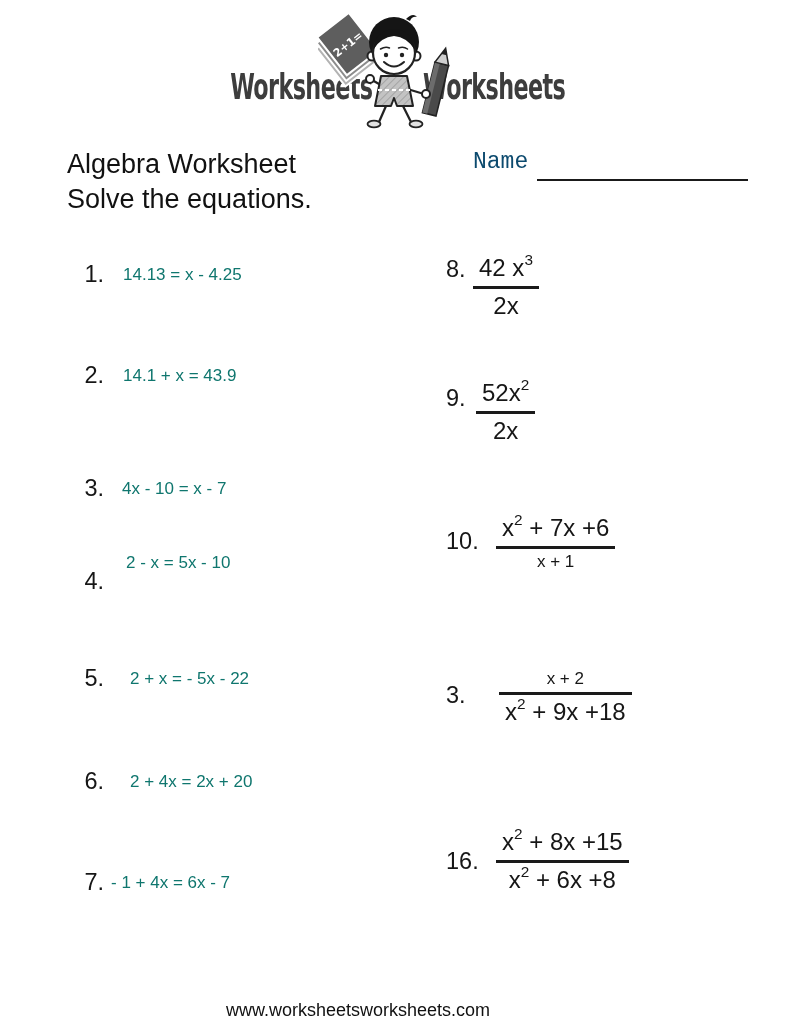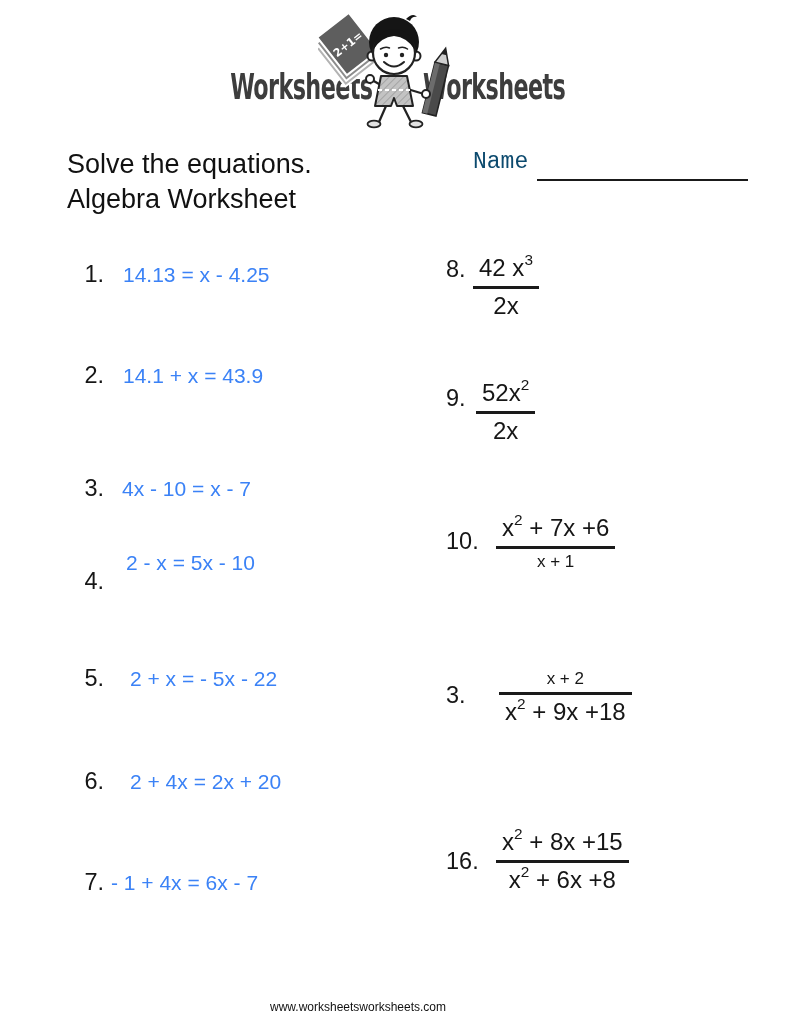--- a/index.html
+++ b/index.html
@@ -18,31 +18,31 @@
   .kid-svg { position:absolute; left:318px; top:6px; }
   
   .title { position:absolute; left:67px; top:147px; font-size:27px; line-height:35px; color:#111; }
   .name-label { position:absolute; left:473px; top:149px; font-size:23px; color:#0c4a6e;font-family:Liberation Mono, monospace; }
   .name-line { position:absolute; left:537px; top:179px; width:211px; height:0; border-bottom:2px solid #1a1a1a; }
   
   .pnum {
     position:absolute; font-size:23.5px; color:#161616; white-space:nowrap;
   }
   .pnum.leftcol { left:64px; width:40px; text-align:right; }
-  .peq { position:absolute; font-size:21px; line-height:30px; white-space:nowrap; color:#3b82f6; }
+  .peq { position:absolute; font-size:17px; line-height:30px; white-space:nowrap; color:#0f766e; }
   .frac {
     position:absolute; display:inline-flex; flex-direction:column; align-items:center;
     font-size:24px; color:#161616;justify-content:center;
   }
   .frac .fnum, .frac .fden { padding:1px 6px 2px 6px; line-height:30px; white-space:nowrap; }
   .frac .bar { align-self:stretch; height:3px; background:#1a1a1a; margin:1px 0; }
   .frac .small { font-size:17px; line-height:21px; }
   sup { font-size:0.64em; line-height:0; position:relative; top:-0.15em; }
   
-  .footer { position:absolute; left:0; top:1000px; width:716px; text-align:center; font-size:12px; color:#111; }
+  .footer { position:absolute; left:0; top:1000px; width:716px; text-align:center; font-size:18px; color:#111; }
 </style>
 </head>
 <body>
 
 <div class="page">
 
   <div class="logo-word left">Worksheets</div>
   <div class="logo-word right">Worksheets</div>
 
   <svg class="kid-svg" width="147" height="124" viewBox="0 0 147 124">
@@ -95,22 +95,22 @@
       <path d="M55,44 Q57,24 76,23 Q95,24 97,44 Q89,31 76,30 Q63,31 55,44 Z" fill="#151515"></path>
       <circle cx="68" cy="49" r="2.2" fill="#222"></circle>
       <circle cx="84" cy="49" r="2.2" fill="#222"></circle>
       <path d="M62.5,43 q5,-3 9,-1" stroke="#222" stroke-width="1.5" fill="none" stroke-linecap="round"></path>
       <path d="M80.5,42 q5,-2 9,1" stroke="#222" stroke-width="1.5" fill="none" stroke-linecap="round"></path>
       <path d="M66,56 Q76,65 86,56" stroke="#222" stroke-width="2" fill="none" stroke-linecap="round"></path>
     </g>
   </svg>
 
   <div class="title">
+    <div>Algebra Worksheet</div>
     <div>Solve the equations.</div>
-    <div>Algebra Worksheet</div>
   </div>
   <div class="name-label">Name</div>
   <div class="name-line"></div>
 
   <div>
     <span class="pnum leftcol" style="top:261px">1.</span>
     <span class="peq" style="left:123px; top:260px">14.13 = x - 4.25</span>
   </div>
   <div>
     <span class="pnum leftcol" style="top:362px">2.</span>

